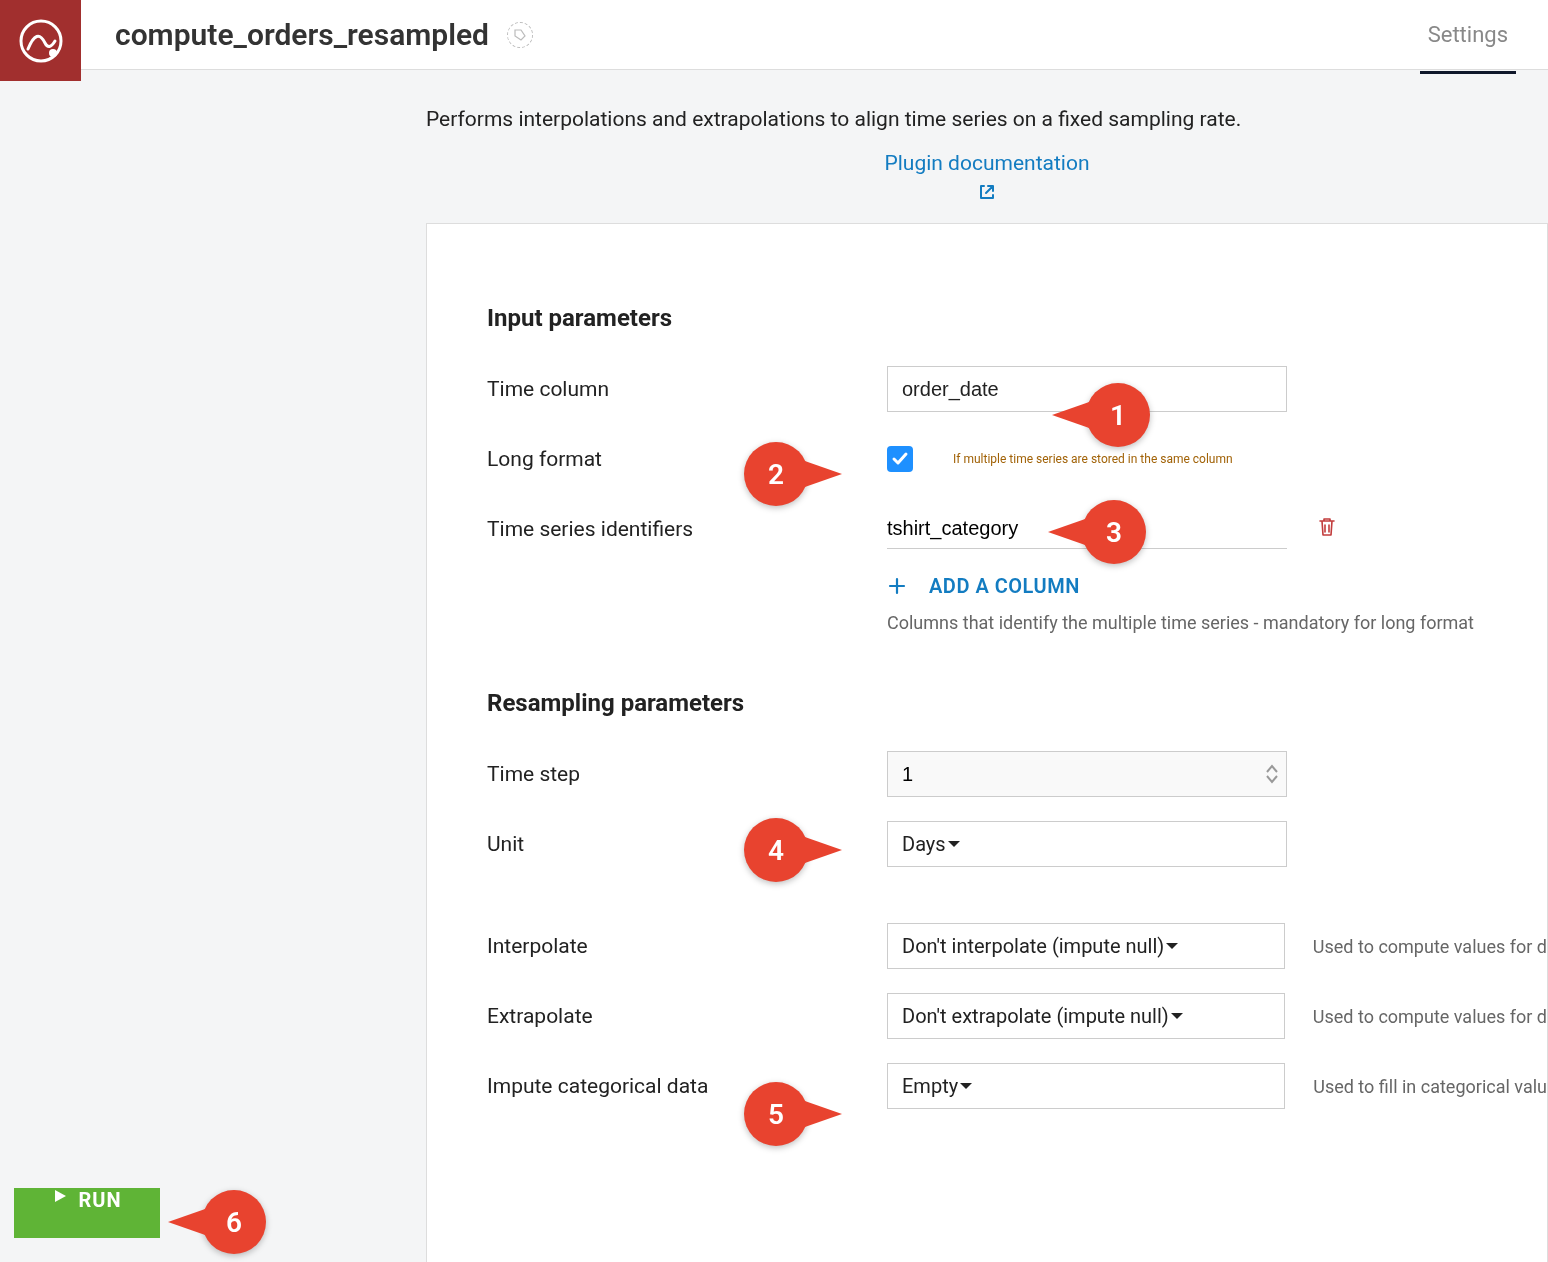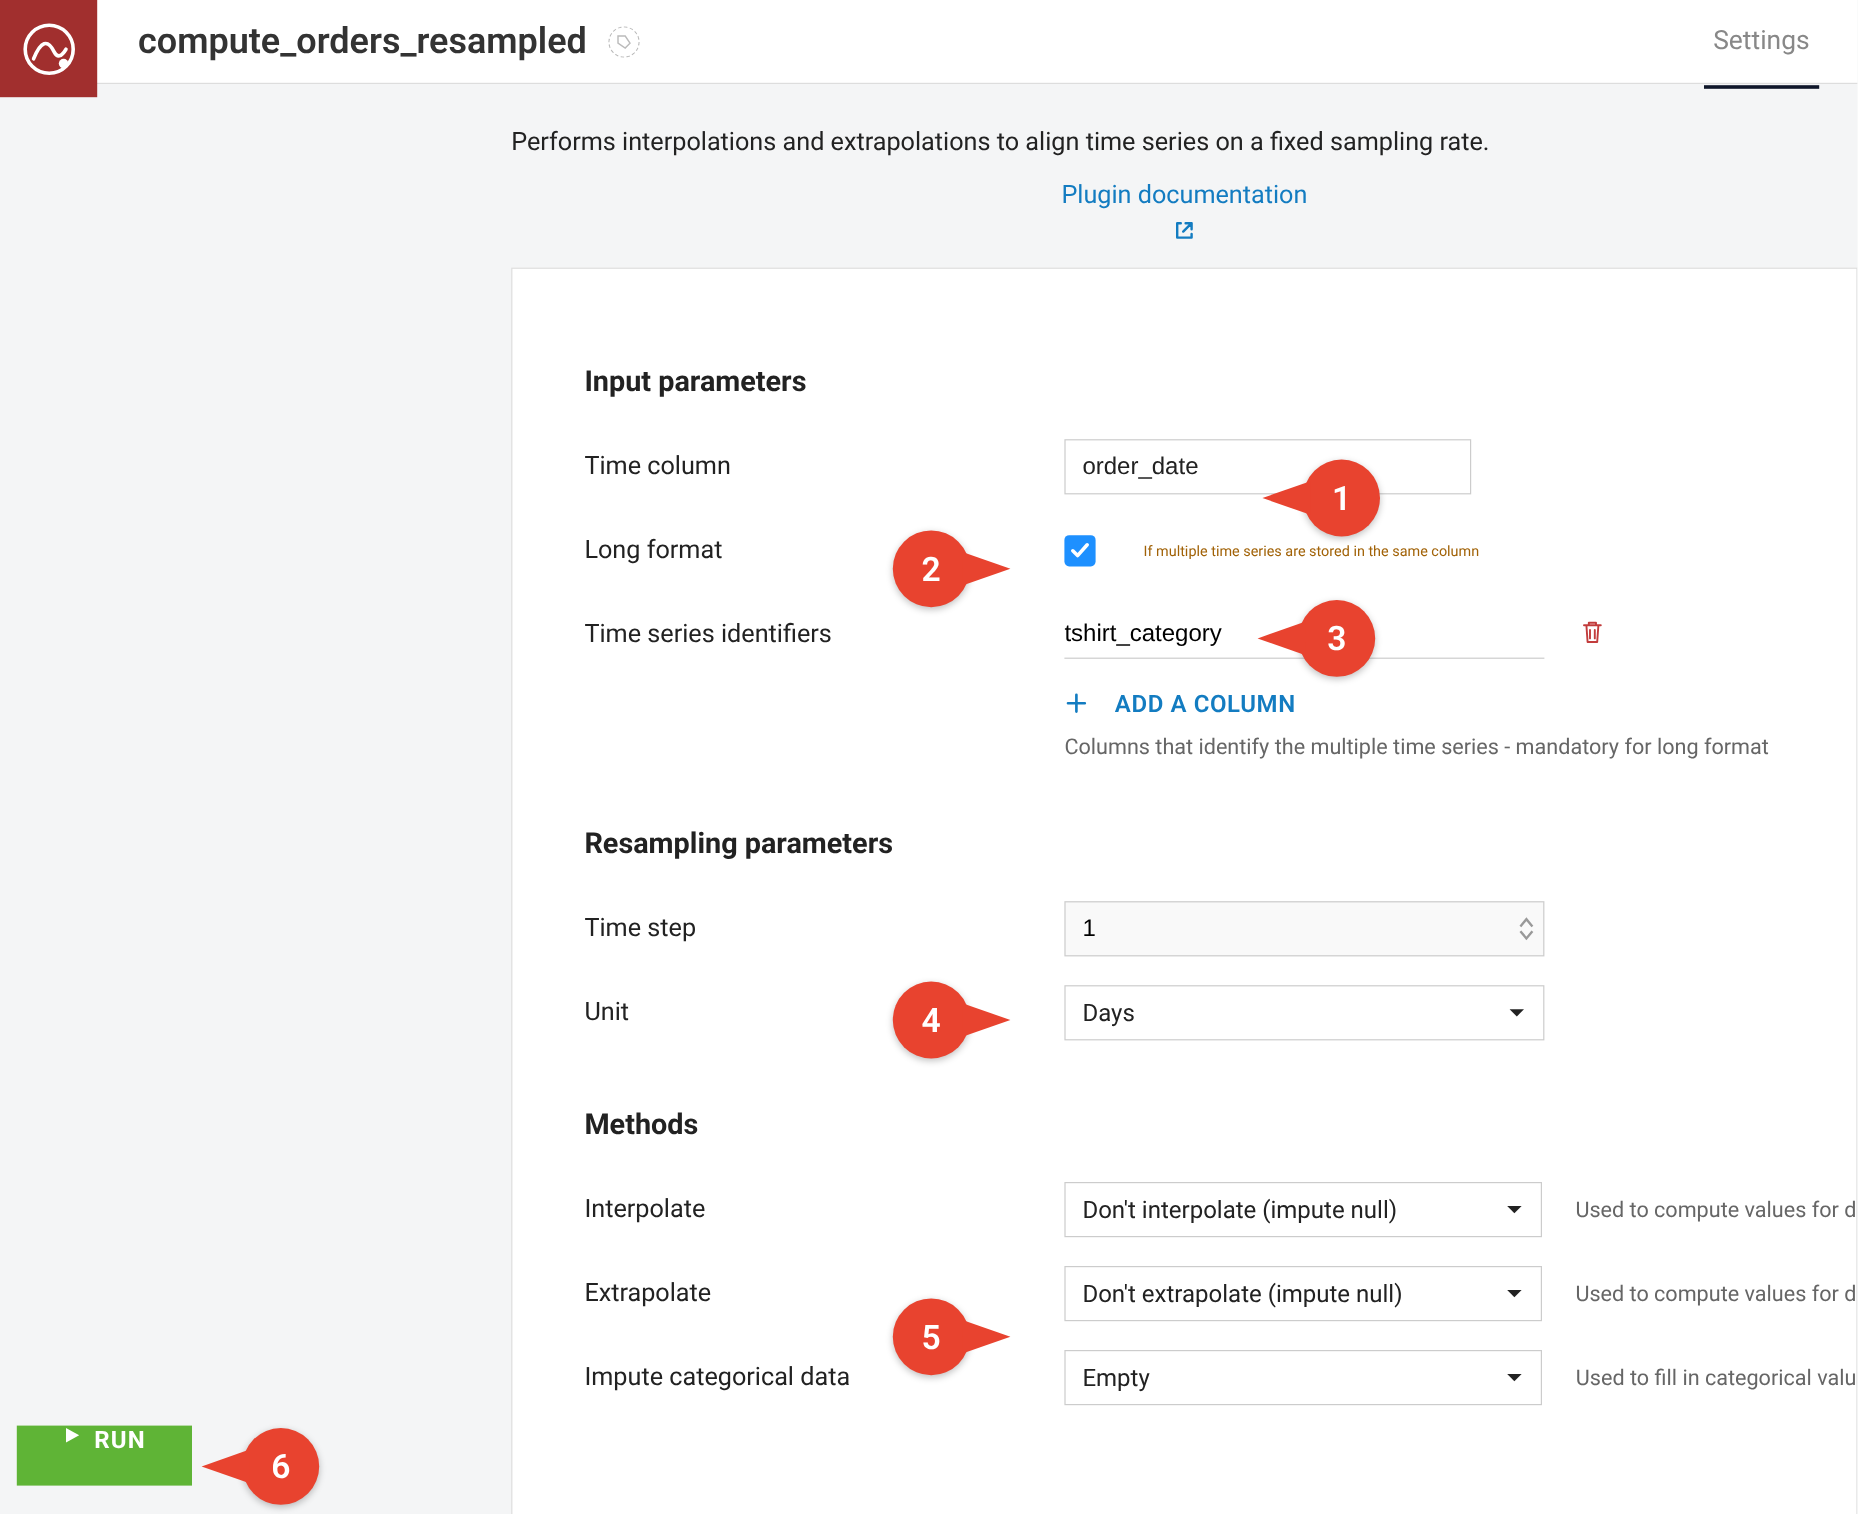--- a/index.html
+++ b/index.html
@@ -97,21 +97,21 @@
     margin-bottom: 24px;
     min-height: 46px;
   }
   .form-label {
     width: 400px;
     font-size: 21px;
     color: #222;
     flex-shrink:0;
   }
   .text-input {
-    width: 339px;
+    width: 400px;
     height: 46px;
     border: 1px solid #ccc;
     padding: 0 14px;
     font-size: 20px;
     color:#222;
     background:#fff;
   }
   .check {
     width: 26px; height: 26px;
     background:#1e90ff;
@@ -173,21 +173,21 @@
   }
   .stepper {
     position:absolute; right:8px; top:50%; transform:translateY(-50%);
     display:flex; flex-direction:column;
     color:#999;
     line-height:10px;
   }
   .select {
     width:400px;height:46px;
     border:1px solid #ccc;
-    display:flex;align-items:center;justify-content:space-between;
+    display:flex;align-items:center;
     padding:0 14px;
     font-size:20px;
     background:#fff;
     cursor:pointer;
   }
   .side-hint {
     font-size:18px;
     color:#666;
     margin-left: 28px;
     white-space:nowrap;
@@ -330,21 +330,20 @@
     <div class="form-row" style="margin-bottom:56px;">
       <div class="form-label">Unit</div>
       <div class="select">
         <span>Days</span>
         <svg width="16" height="16" viewBox="0 0 16 16">
             <path d="M2 5 L8 11 L14 5 Z" fill="#222"></path>
           </svg>
       </div>
     </div>
 
-    <div class="section-h">Methods</div>
 
     <div class="form-row">
       <div class="form-label">Interpolate</div>
       <div class="select">
         <span>Don't interpolate (impute null)</span>
         <svg width="16" height="16" viewBox="0 0 16 16">
             <path d="M2 5 L8 11 L14 5 Z" fill="#222"></path>
           </svg>
       </div>
       <span class="side-hint">Used to compute values for d</span>

